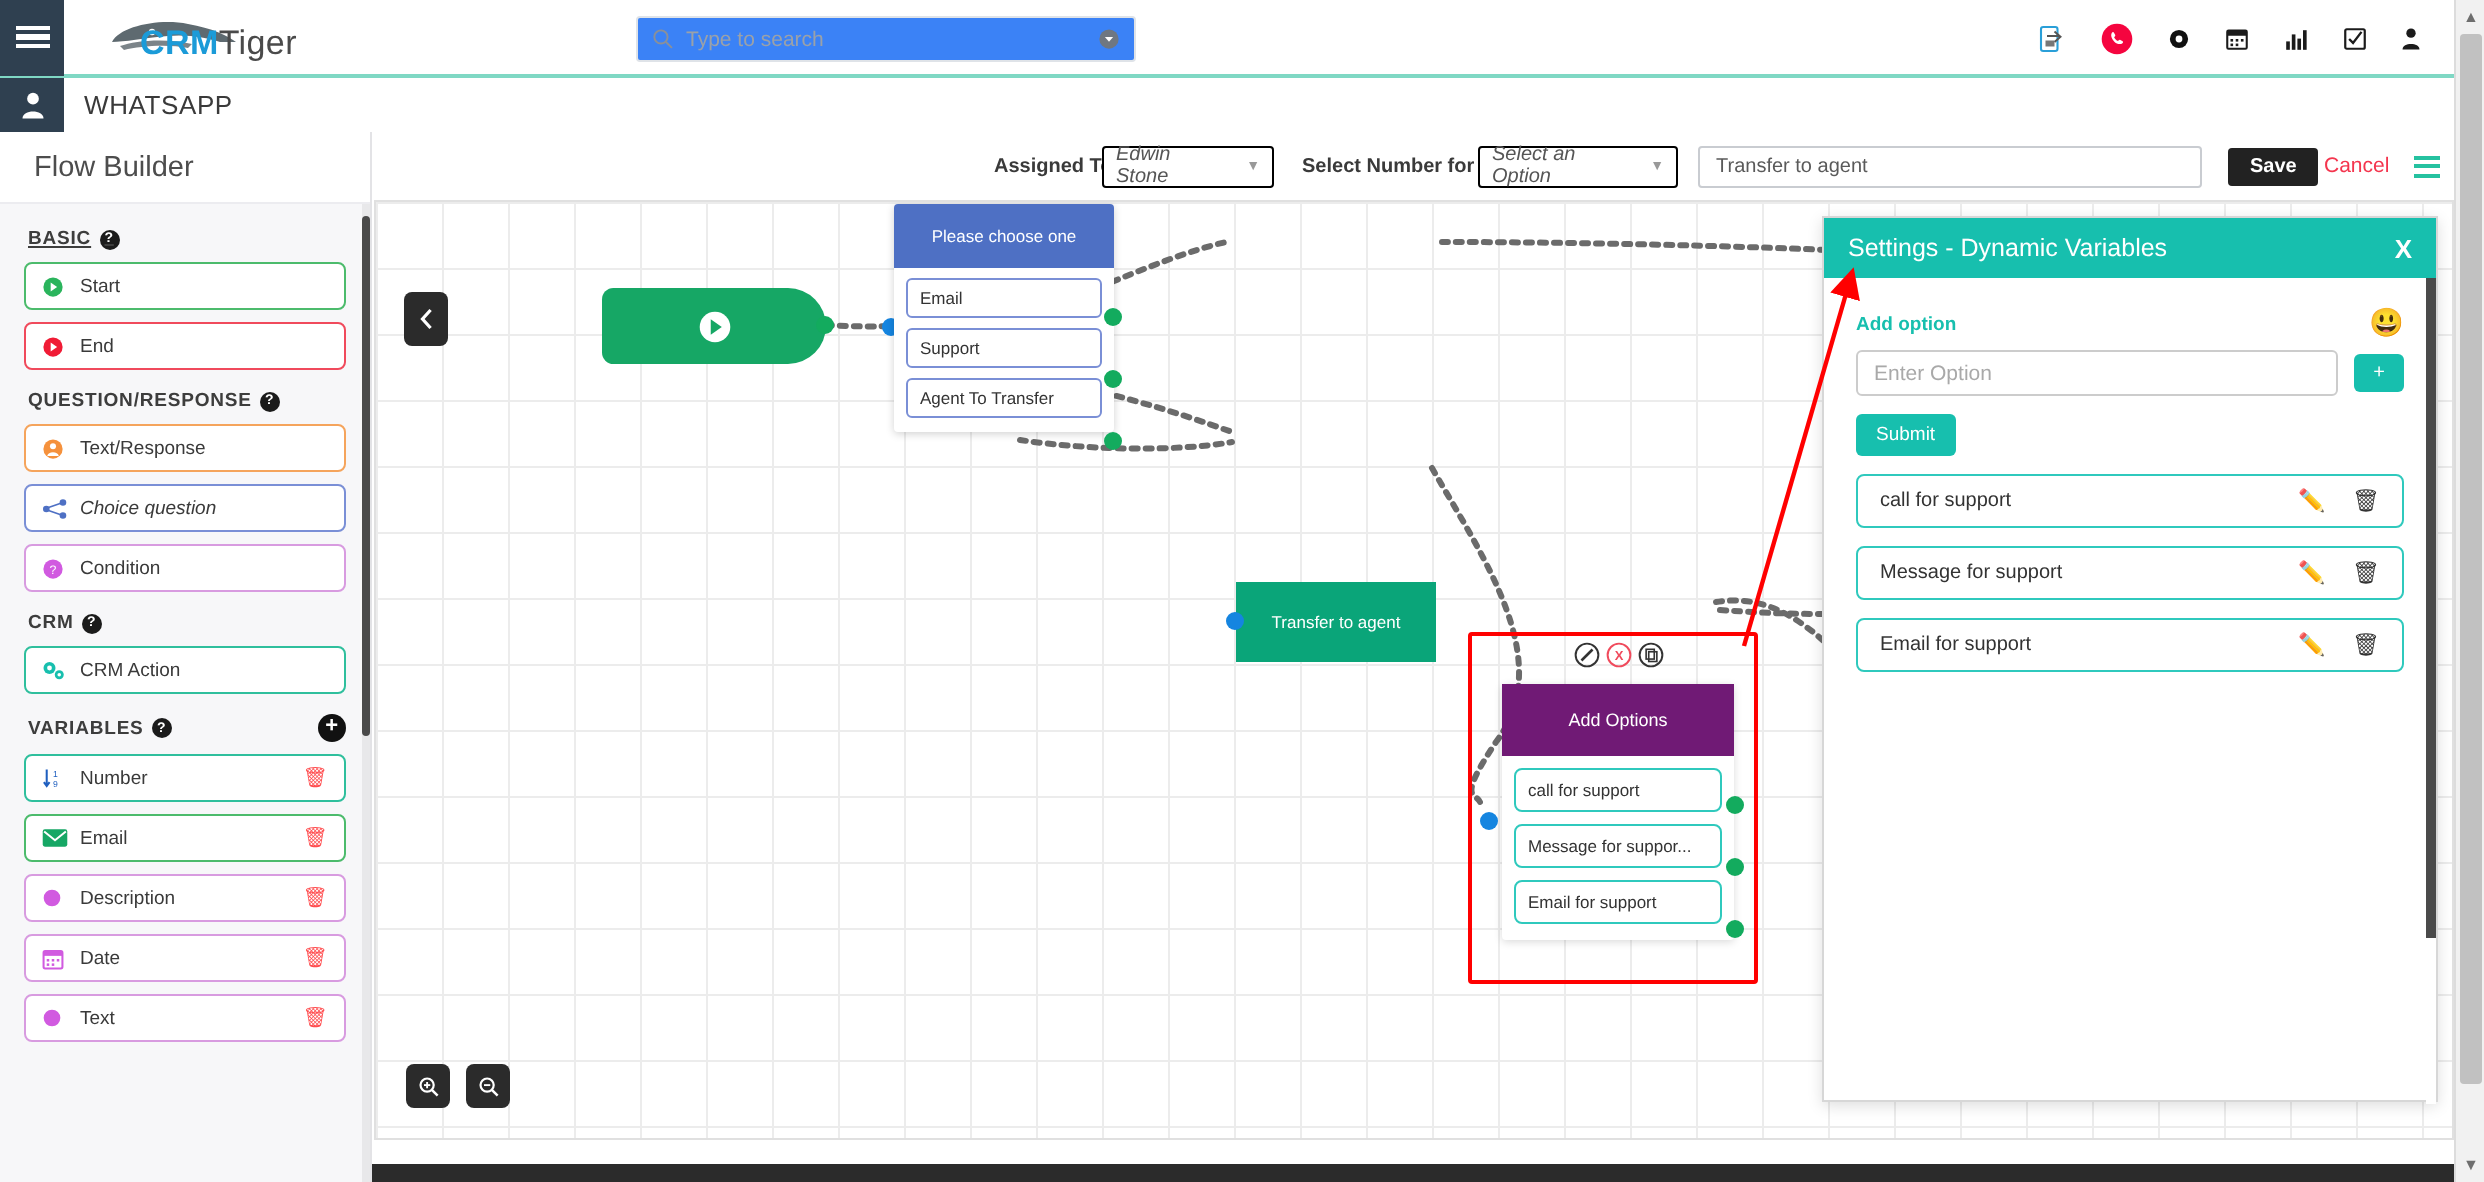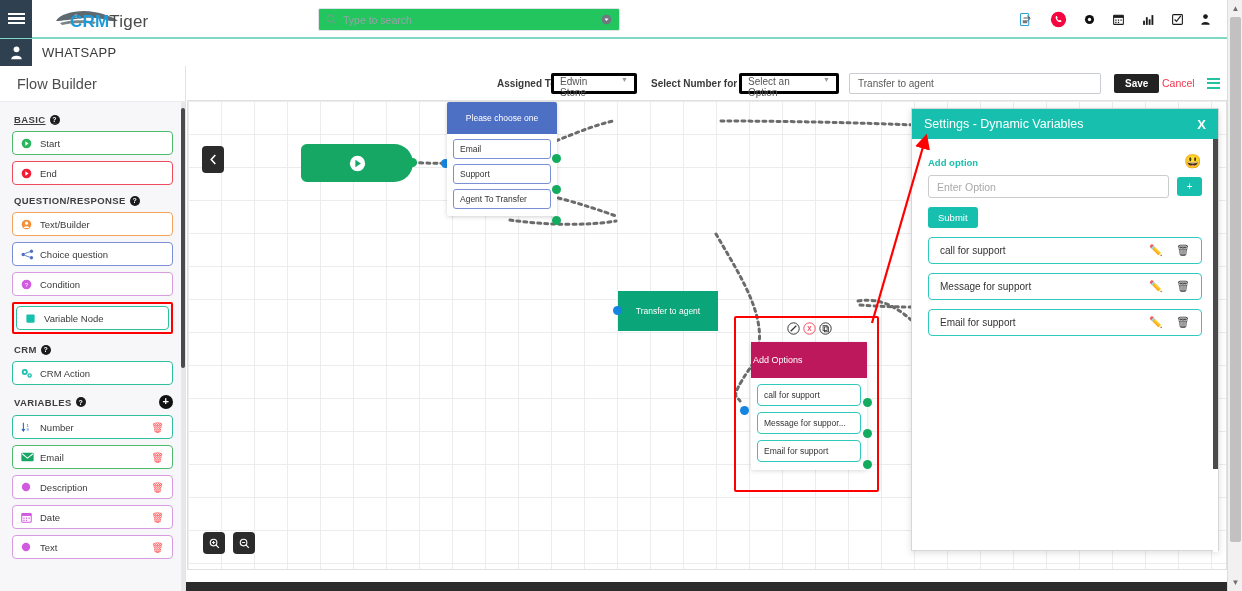--- a/index.html
+++ b/index.html
@@ -26,22 +26,22 @@
   .brand {
     display: flex; align-items: flex-end; margin-left: 18px; height: 39px;
     padding-bottom: 4px;
   }
   .brand svg { display:block; }
   .brand-text { font-size: 17px; font-weight: bold; letter-spacing: .2px; margin-left:-52px; margin-bottom:2px;}
   .brand-text .crm { color: #1b9bd8; }
   .brand-text .tiger { color: #4a4a4a; font-weight: normal; }
 
   .search-wrap {
-    position: absolute; left: 318px; top: 8px; width: 302px; height: 23px;
-    border: 1px solid #dfe3e8; border-radius: 2px; background: #22c55e;
+    position: absolute; left: 318px; top: 8px; width: 250px; height: 23px;
+    border: 1px solid #dfe3e8; border-radius: 2px; background: #3b82f6;
     display: flex; align-items: center; padding: 0 7px;
   }
   .search-wrap input {
     flex: 1; border: none; outline: none; font-size: 10.5px; color: #333;
     font-family: "Liberation Sans", sans-serif; margin-left: 6px; background: transparent;
   }
   .search-wrap input::placeholder { color: #9aa1a9; }
   .sicon { color: #8a9099; }
 
   .top-icons {
@@ -96,21 +96,21 @@
     height: 24px; background: #fff; border: 1px solid #ccc; border-radius: 4px;
     display: flex; align-items: center; padding: 0 8px; margin-bottom: 6px;
     font-size: 9.5px; color: #3a3a3a; cursor: pointer;
   }
   .node-item .ico { width: 15px; display: flex; align-items: center; justify-content:flex-start; }
   .node-item .lbl { margin-left: 4px; }
   .node-item .trash { margin-left: auto; color: #ff4d4f; font-size: 10px; cursor: pointer; }
   .b-green { border-color: #4cbb6c; }
   .b-red    { border-color: #f04a5c; }
   .b-orange { border-color: #f5a45c; }
-  .b-blue   { border-color: #7a8fd6; }
+  .b-blue   { border-color: #7a8fd6; font-style: italic; }
   .b-purple { border-color: #d89be0; }
   .b-teal   { border-color: #2fbf9d; }
   .hl-box {
     border: 2px solid #ff0000; padding: 2px; border-radius: 2px; margin-bottom: 6px;
   }
   .hl-box .node-item { margin-bottom: 0; }
   .panel-scroll {
     position: absolute; right: 0px; top: 0; width: 4px; height: 489px; background: #e8e8ea;
   }
   .panel-scroll .thumb { position:absolute; top: 6px; left:0; width: 4px; height: 260px; background: #4a4a4a; border-radius: 2px; }
@@ -125,23 +125,23 @@
     background-size: 33px 33px;
     border: 1px solid #e0e0e0;
     overflow: hidden;
   }
   .toolbar-row {
     position: absolute; left: 187px; top: 66px; width: 1040px; height: 34px;
     background: #fff; display: flex; align-items: center;
   }
   .lbl-bold { font-size: 10px; font-weight: bold; color: #3a3a3a; }
   .sel {
-    height: 21px; border: 3px solid #000000; border-radius: 2px; background: #fff;
-    display: flex; align-items: flex-start; padding: 0 6px; font-size: 10px; color: #555;
-    cursor: pointer; position: relative;
+    height: 21px; border: 1px solid #000000; border-radius: 2px; background: #fff;
+    display: flex; align-items: center; padding: 0 6px; font-size: 10px; color: #555;
+    cursor: pointer; position: relative; font-style: italic;
   }
   .sel .caret { margin-left: auto; color: #999; font-size: 7px; padding-left:10px;}
   .txtinput {
     height: 21px; border: 1px solid #c9ccd1; border-radius: 2px; background: #fff;
     display: flex; align-items: center; padding: 0 8px; font-size: 10px; color: #5a5a5a;
   }
   .btn-save {
     background: #222; color: #fff; font-size: 10px; padding: 4px 11px;
     border-radius: 2px; cursor: pointer; font-weight: bold;
   }
@@ -174,21 +174,21 @@
     display: flex; align-items: center; justify-content: center; text-align: center;
   }
   .msg-node-green {
     width: 100px; height: 40px; background: #0aa579; color: #fff; font-size: 8.5px;
     display: flex; align-items: center; justify-content: center; text-align: center;
   }
   .addopt-node {
     width: 116px; background: #fff; box-shadow: 0 1px 4px rgba(0,0,0,.15); border-radius:2px;
   }
   .addopt-head {
-    background: #be185d; color: #fff; font-size: 9px; text-align: left; padding: 13px 2px;
+    background: #701a75; color: #fff; font-size: 9px; text-align: center; padding: 13px 16px;
   }
   .addopt-body { padding: 6px 6px 8px 6px; }
   .addopt-opt {
     border: 1px solid #2fc9bd; border-radius: 4px; font-size: 8.5px; color: #333;
     padding: 5px 6px; margin-bottom: 6px; background: #fff;
   }
   .addopt-opt:last-child { margin-bottom: 0; }
   .node-actions { display: flex; gap: 3px; justify-content: center; margin-bottom: 3px; }
   .port {
     position: absolute; width: 9px; height: 9px; border-radius: 50%;
@@ -406,51 +406,41 @@
         <span class="qmark">?</span>
       </div>
       <div class="node-item b-orange">
         <span class="ico">
           <svg width="11" height="11" viewBox="0 0 16 16">
               <circle cx="8" cy="8" r="7" fill="#f5913c"></circle>
               <circle cx="8" cy="6" r="2.2" fill="#fff"></circle>
               <path d="M3.8 13 C4.4 9.6 11.6 9.6 12.2 13 Z" fill="#fff"></path>
             </svg>
         </span>
-        <span class="lbl">Text/Builder</span>
+        <span class="lbl">Text/Response</span>
       </div>
       <div class="node-item b-blue">
         <span class="ico">
           <svg width="13" height="11" viewBox="0 0 18 14">
             <circle cx="3" cy="7" r="2.3" fill="#4e70c4"></circle>
               <circle cx="14.5" cy="2.5" r="2.3" fill="#4e70c4"></circle>
               <circle cx="14.5" cy="11.5" r="2.3" fill="#4e70c4"></circle>
             <path d="M4.5 6 L13 3 M4.5 8 L13 11" stroke="#4e70c4" stroke-width="1.2" fill="none"></path>
           </svg>
         </span>
         <span class="lbl">Choice question</span>
       </div>
       <div class="node-item b-purple">
         <span class="ico">
           <svg width="11" height="11" viewBox="0 0 16 16">
               <circle cx="8" cy="8" r="7" fill="#d15ae0"></circle>
               <text x="8" y="11.5" font-size="9" fill="#fff" text-anchor="middle" font-family="Liberation Sans">?</text>
             </svg>
         </span>
         <span class="lbl">Condition</span>
-      </div>
-      <div class="hl-box">
-        <div class="node-item b-teal">
-          <span class="ico">
-            <svg width="11" height="11" viewBox="0 0 16 16">
-                <rect x="2" y="2" width="12" height="12" rx="1.5" fill="#17bfae"></rect>
-              </svg>
-          </span>
-          <span class="lbl">Variable Node</span>
-        </div>
       </div>
 
       <div class="sec-head">
         <span>CRM</span>
         <span class="qmark">?</span>
       </div>
       <div class="node-item b-teal">
         <span class="ico">
           <svg width="12" height="11" viewBox="0 0 16 14">
               <circle cx="5" cy="5" r="4" fill="#17bfae"></circle>

